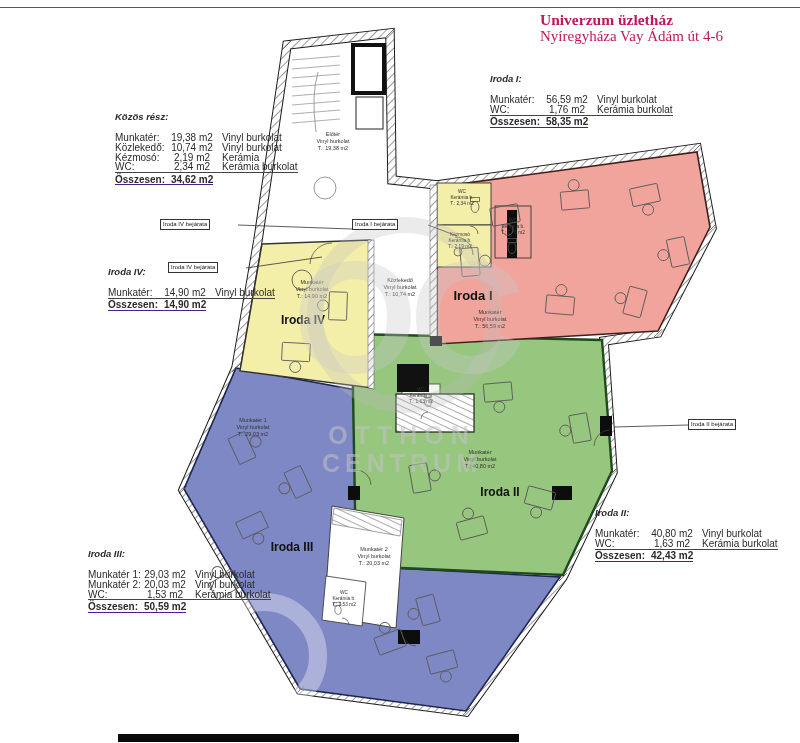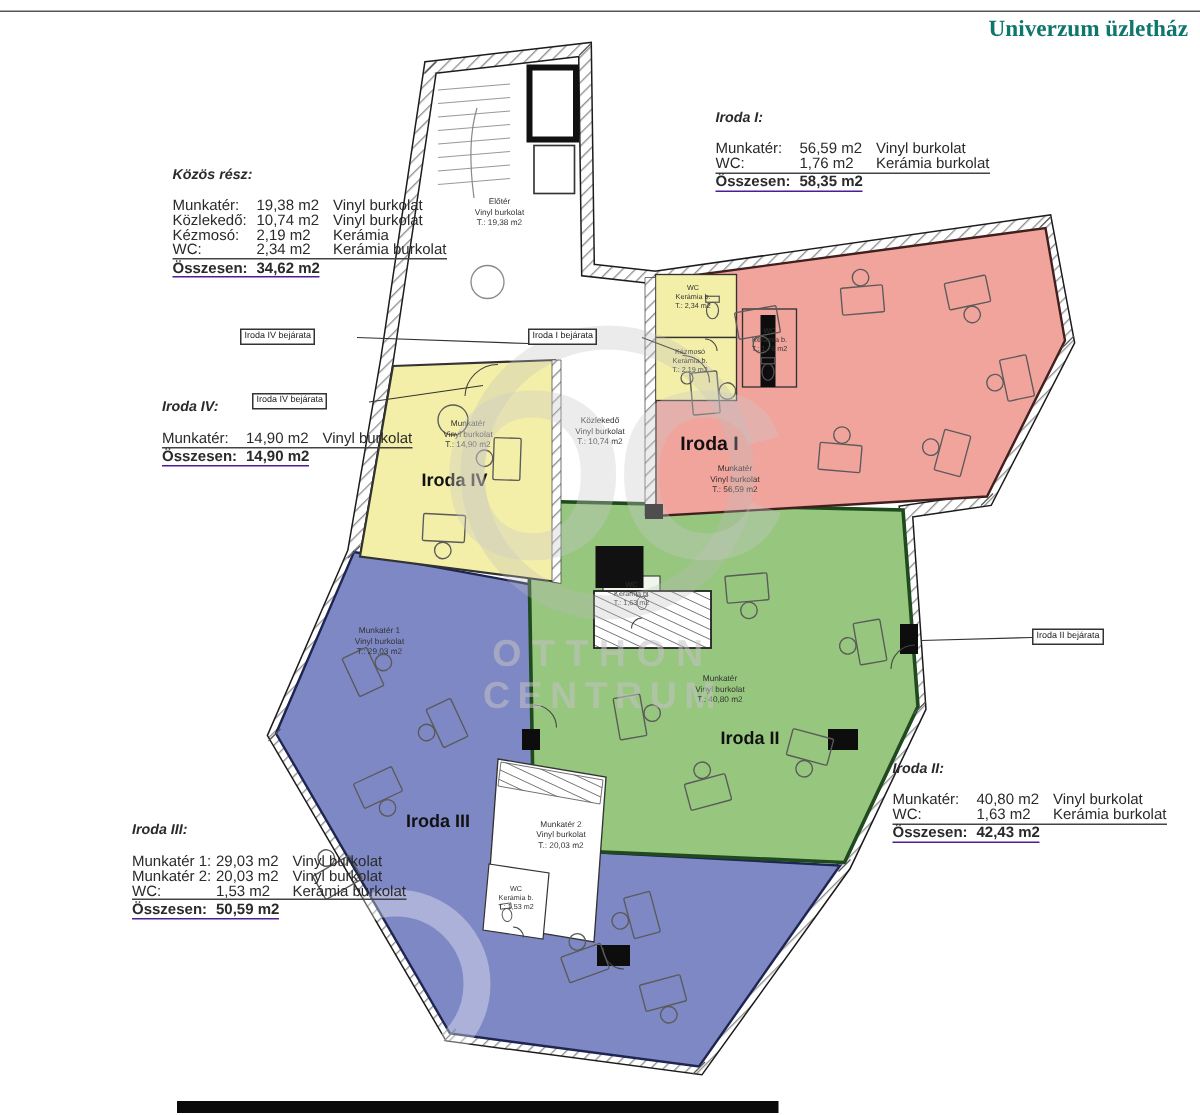--- a/index.html
+++ b/index.html
@@ -1,35 +1,35 @@
 <!DOCTYPE html>
 <html><head>
 <meta charset="utf-8">
 <style>
   html,body{margin:0;padding:0;}
   body{width:800px;height:743px;position:relative;background:#fff;overflow:hidden;
        font-family:"Liberation Sans",sans-serif;}
   .top-rule{position:absolute;left:0;top:7px;width:800px;height:0;border-top:1.2px solid #555;}
   .bottom-bar{position:absolute;left:118px;top:734px;width:401px;height:8px;background:#0a0a0a;}
 
-  .title{position:absolute;right:8px;top:11px;width:252px;text-align:right;
-         font-family:"Liberation Serif",serif;color:#0f766e;font-size:15px;line-height:17px;}
+  .title{position:absolute;right:8px;top:11px;width:252px;text-align:left;
+         font-family:"Liberation Serif",serif;color:#be185d;font-size:15px;line-height:17px;}
   .title .t1{font-weight:bold;font-size:15.5px;}
 
   .legend{position:absolute;color:#2a2a2a;}
   .legend h4{font-style:italic;font-weight:bold;font-size:9.5px;margin:0 0 11px 0;}
   .info-row{display:flex;font-size:10px;line-height:9.8px;white-space:nowrap;width:max-content;}
   .info-row .lbl{width:56px;}
-  .info-row .val{width:42px;text-align:left;}
+  .info-row .val{width:42px;text-align:center;}
   .info-row .mat{margin-left:9px;}
   .info-row.sum{border-bottom:1px solid #444;}
   .info-row.total{font-weight:bold;border-bottom:1px solid #4c1d95;margin-top:1.5px;}
 
   #lg-kozos {left:115px;top:88px;margin-top:23px;}
-  #lg-iroda1{left:477px;top:73px;}
+  #lg-iroda1{left:490px;top:73px;}
   #lg-iroda4{left:108px;top:266px;}
   #lg-iroda2{left:595px;top:507px;}
   #lg-iroda3{left:88px; top:548px;}
 
   .tag{position:absolute;border:0.8px solid #333;background:#fff;color:#222;
        font-size:6px;line-height:8.5px;padding:0 2px;white-space:nowrap;z-index:5;}
   #tag-iv-a{left:160px;top:219px;}
   #tag-iv-b{left:168px;top:262px;}
   #tag-i   {left:352px;top:219px;}
   #tag-ii  {left:688px;top:419px;}
@@ -41,20 +41,21 @@
   .room-info-xs{font-size:4.8px;fill:#333;text-anchor:middle;}
   .wm{text-anchor:middle;font-weight:bold;}
 </style>
 </head>
 <body>
 
 <div class="top-rule"></div>
 
 <div class="title">
   <div class="t1">Univerzum üzletház</div>
+  <div>Nyíregyháza Vay Ádám út 4-6</div>
 </div>
 
 <svg width="800" height="743" viewBox="0 0 800 743" style="position:absolute;left:0;top:0;">
   <defs>
     <pattern id="hatch" width="6" height="6" patternUnits="userSpaceOnUse" patternTransform="rotate(45)">
       <rect width="6" height="6" fill="#ffffff"></rect>
       <line x1="0" y1="0" x2="0" y2="6" stroke="#8f8f8f" stroke-width="1.8"></line>
     </pattern>
     <pattern id="stairHatch" width="6" height="6" patternUnits="userSpaceOnUse" patternTransform="rotate(115)">
       <rect width="6" height="6" fill="#ffffff"></rect>

